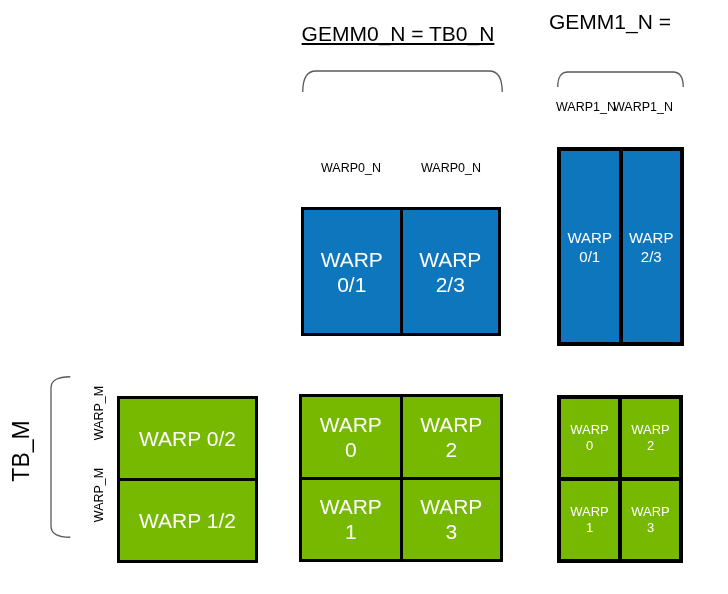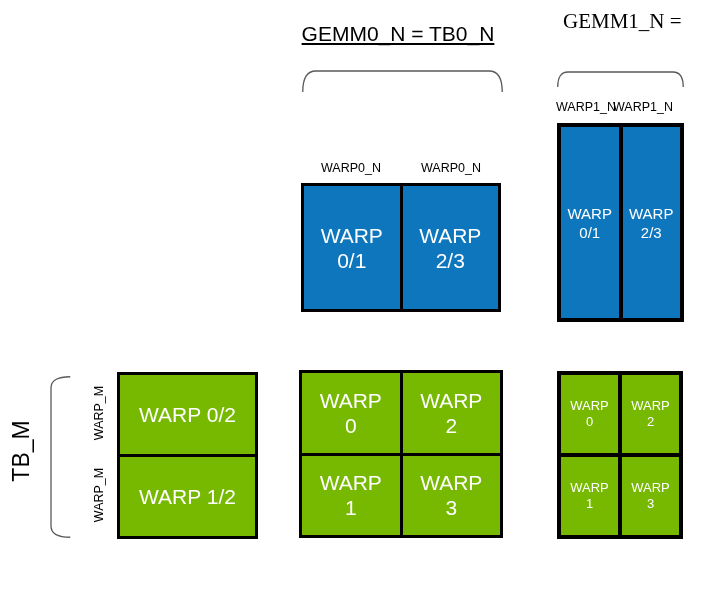--- a/index.html
+++ b/index.html
@@ -11,21 +11,21 @@
   .canvas {
     position: relative; width: 728px; height: 594px;
     background: var(--bg, #fff); overflow: hidden;
     color: var(--text-dark, #000);
   }
   .abs { position: absolute; }
 
   
   .title { font-size: 21px; color: var(--text-dark); }
   .mid-title { left: 290px; top: 22px; width: 216px; text-align: center; text-decoration: underline; }
-  .right-title { left: 563px; top: 8px; line-height: 27px; font-family: Liberation Serif, serif; }
+  .right-title { left: 549px; top: 8px; line-height: 27px; }
   .right-title .line2 { padding-left: 6px; }
 
   
   .bracket { color: var(--bracket, #595959); }
   .bracket svg { display: block; }
   .bracket-mid { left: 302px; top: 70px; }
   .bracket-right { left: 557px; top: 71px; }
   .bracket-left { left: 50px; top: 376px; }
 
   
@@ -45,20 +45,21 @@
   }
   .tbm-label { left: -24px; top: 406px; width: 90px; height: 90px; font-size: 23px; }
   .warpm { width: 90px; height: 90px; font-size: 12.5px; }
   .warpm-1 { left: 54px; top: 368px; }
   .warpm-2 { left: 54px; top: 450px; }
 
   
   .grid {
     display: grid; background: var(--grid-border, #000);
     box-sizing: border-box;
+    margin-top: 24px;
   }
   .g3 { padding: 3px; gap: 3px; }
   .g4 { padding: 4px; gap: 4px; }
   .mid-blue-grid   { left: 301px; top: 183px; width: 200px; height: 129px; grid-template-columns: 1fr 1fr; }
   .right-blue-grid { left: 557px; top: 123px; width: 127px; height: 199px; grid-template-columns: 1fr 1fr; }
   .mid-green-grid  { left: 299px; top: 370px; width: 204px; height: 168px; grid-template-columns: 1fr 1fr; grid-template-rows: 1fr 1fr; }
   .right-green-grid{ left: 557px; top: 371px; width: 126px; height: 168px; grid-template-columns: 1fr 1fr; grid-template-rows: 1fr 1fr; }
   .left-green-grid { left: 117px; top: 372px; width: 141px; height: 167px; grid-template-rows: 1fr 1fr; }
 
   .cell {

